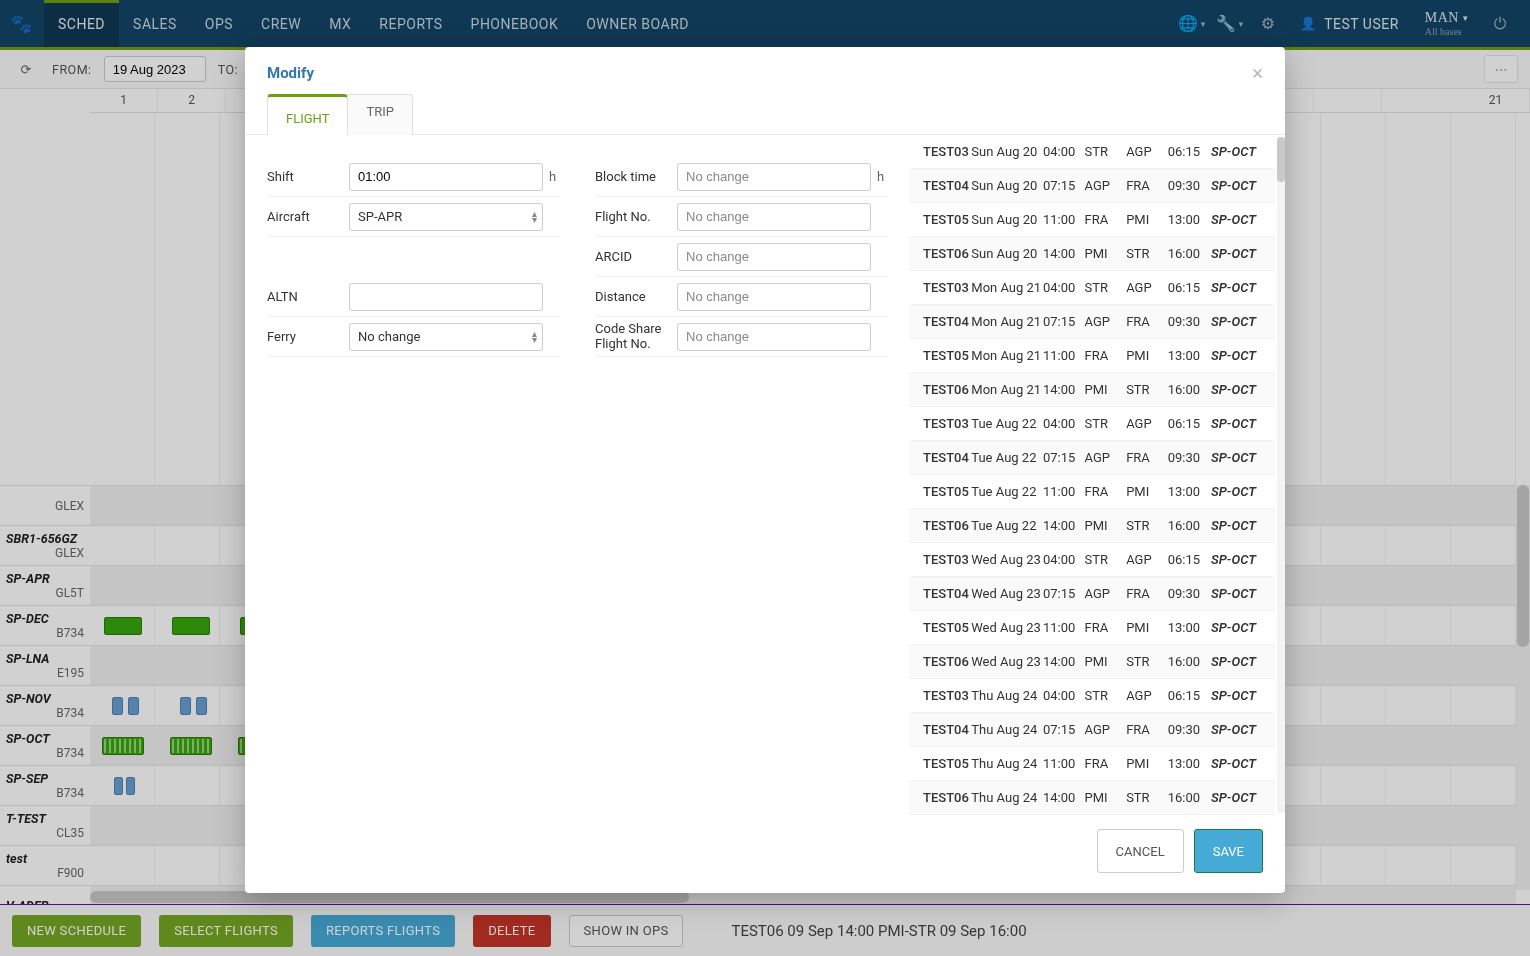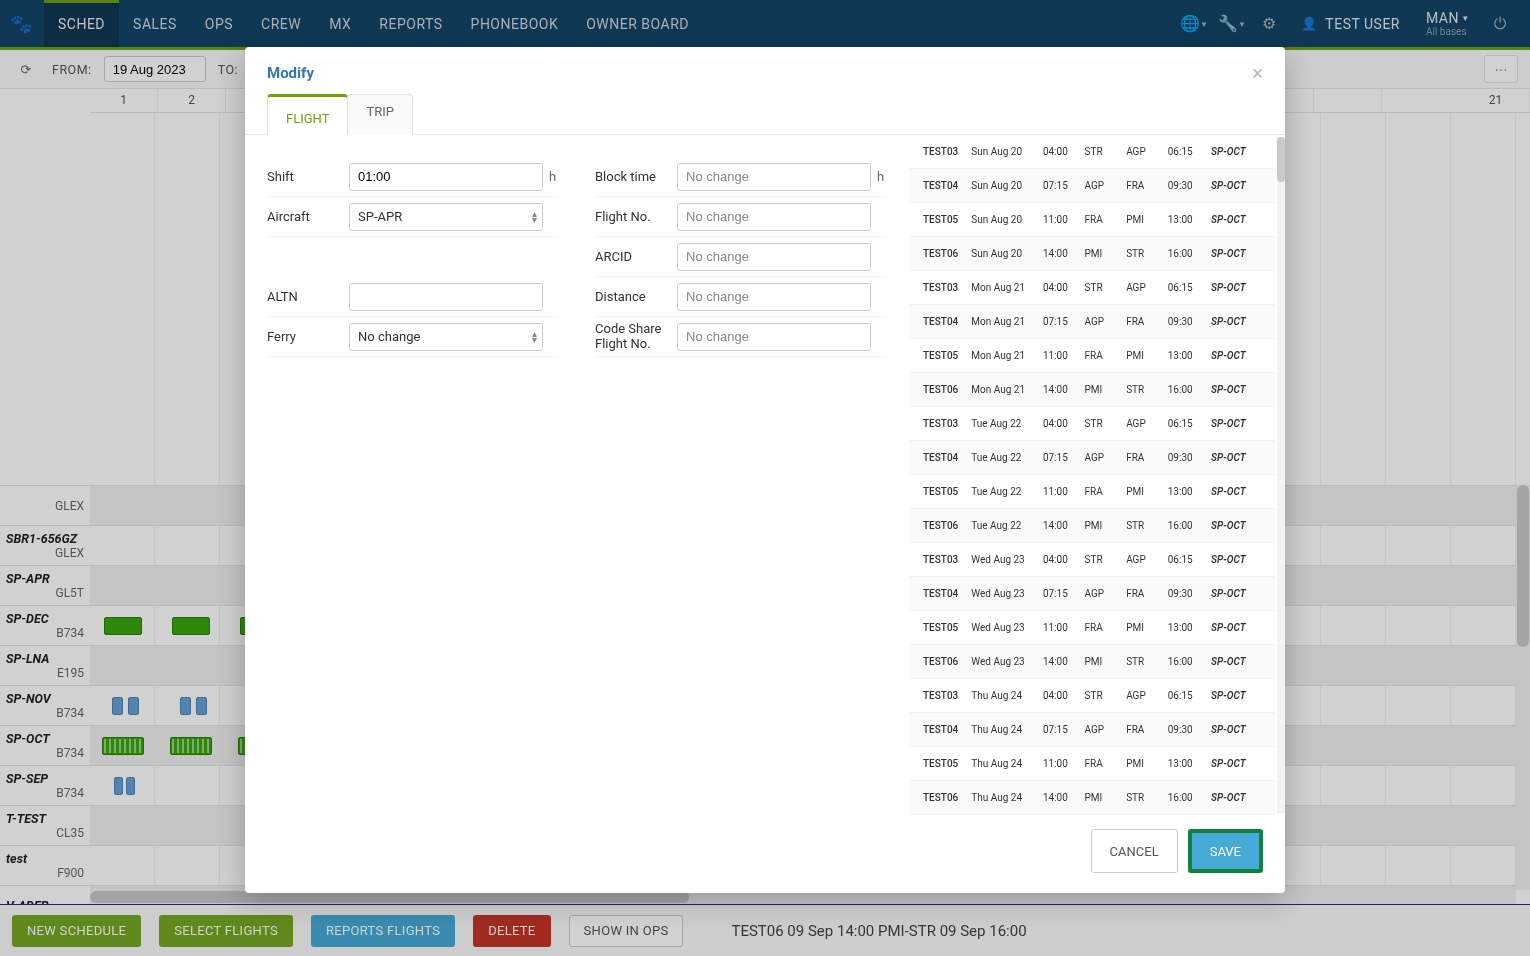--- a/index.html
+++ b/index.html
@@ -11,21 +11,21 @@
   .topnav .navitems { display: flex; align-items: stretch; }
   .topnav .navitem { padding: 0 14px; display: flex; align-items: center; font-size: 14px; letter-spacing: .5px; cursor: pointer; position: relative; }
   .topnav .navitem.active { background: #0f3752; color: #e7eef3; }
   .topnav .navitem.active::after { content: ""; position: absolute; top: 0; left: 0; right: 0; height: 3px; background: #6ea010; }
   .topnav .spacer { flex: 1; }
   .topnav .right { display: flex; align-items: center; gap: 2px; padding-right: 12px; }
   .topnav .iconbtn { width: 36px; height: 47px; display: flex; align-items: center; justify-content: center; color: #9fb3c1; cursor: pointer; font-size: 16px; }
   .topnav .userblk { display: flex; align-items: center; gap: 8px; padding: 0 12px; }
   .topnav .userblk .usericon { color: #9fb3c1; }
   .topnav .userblk .uname { color: #dfe9ef; font-size: 14px; letter-spacing: .5px; }
-  .topnav .man { padding: 0 12px; display: flex; flex-direction: column; align-items: flex-start; justify-content: center; }
+  .topnav .man { padding: 0 12px; display: flex; flex-direction: column; align-items: flex-start; justify-content: center; font-family: Liberation Serif, serif; }
   .topnav .man .manlbl { color: #dfe9ef; font-size: 14px; letter-spacing: .5px; display: flex; align-items: center; gap: 4px; }
   .topnav .man .mansub { font-size: 10px; color: #8aa0ad; }
 
   
   .filterbar { height: 42px; background: #fafafa; border-bottom: 1px solid #e5e5e5; border-top: 3px solid #6ea010; display: flex; align-items: center; padding: 0 12px; gap: 12px; position: relative; }
   .filterbar .refbtn { width: 28px; height: 28px; display: flex; align-items: center; justify-content: center; color: #666; cursor: pointer; }
   .filterbar .lbl { font-size: 12.5px; color: #555; letter-spacing: .5px; }
   .filterbar .dateinp { height: 26px; width: 102px; border: 1px solid #ccc; border-radius: 3px; padding: 0 8px; font-size: 13px; background: #fff; }
   .filterbar .nowbtn { margin-left: 10px; display: flex; align-items: center; gap: 6px; font-size: 13px; color: #555; letter-spacing: .5px; cursor: pointer; }
   .filterbar .more { position: absolute; right: 12px; width: 34px; height: 28px; border: 1px solid #e2e2e2; border-radius: 3px; display: flex; align-items: center; justify-content: center; color: #888; cursor: pointer; background: #fff; }
@@ -86,36 +86,36 @@
   .formrow .flabel.twoline { line-height: 1.15; }
   .formrow .finput { height: 28px; flex: 1; border: 1px solid #ccc; border-radius: 3px; padding: 0 8px; font-size: 13px; background:#fff; }
   .formrow .finput::placeholder { color: #888; }
   .formrow .fselect { height: 28px; flex: 1; border: 1px solid #ccc; border-radius: 3px; padding: 0 20px 0 8px; font-size: 13px; background: #fff; position: relative; display:flex; align-items:center; }
   .formrow .fselect .chev { position: absolute; right: 6px; top: 50%; transform: translateY(-50%); font-size: 10px; color: #888; line-height: .6; letter-spacing: -1px; }
   .formrow .funit { margin-left: 6px; color: #666; width: 10px; }
   .formrow .spacer-input { height:28px; flex:1; }
 
   .listpane { flex: 1; padding: 0 10px 0 0; max-height: 700px; overflow: hidden; position: relative; }
   .flttbl { width: 100%; }
-  .fltrow { display: flex; align-items: center; height: 34px; font-size: 10px; padding: 0 14px; border-bottom: 1px solid #f1f1f1; }
+  .fltrow { display: flex; align-items: center; height: 34px; font-size: 13px; padding: 0 14px; border-bottom: 1px solid #f1f1f1; }
   .fltrow:nth-child(even) { background: #fafafa; }
   .fltrow .c1 { width: 58px; font-weight: 500; }
   .fltrow .c2 { width: 86px; }
   .fltrow .c3 { width: 50px; }
   .fltrow .c4 { width: 50px; }
   .fltrow .c5 { width: 50px; }
   .fltrow .c6 { width: 52px; }
   .fltrow .c7 { width: 60px; font-style: italic; font-weight: 600; }
   .listpane .lvscroll { position: absolute; right: 0; top: 2px; bottom: 2px; width: 8px; background: #f3f3f3; }
   .listpane .lvscroll .th { position: absolute; left: 0; right: 0; top: 0; height: 45px; background: #c9c9c9; border-radius: 4px; }
 
   .mfooter { display: flex; justify-content: flex-end; gap: 10px; padding: 14px 22px 20px; }
   .mfooter .mbtn { height: 44px; padding: 0 18px; border-radius: 3px; font-size: 13px; display: flex; align-items: center; cursor: pointer; }
   .mfooter .mbtn.cancel { background: #fff; border: 1px solid #ccc; color: #555; }
-  .mfooter .mbtn.save { background: #46aad7; border: 4px solid #15803d; color: #fff; }
+  .mfooter .mbtn.save { background: #46aad7; border: 1px solid #15803d; color: #fff; }
 </style>
 </head>
 <body>
 
 <div class="topnav">
   <div class="paw">🐾</div>
   <div class="navitems" id="navitems">
       <div class="navitem active">SCHED</div>
       <div class="navitem">SALES</div>
       <div class="navitem">OPS</div>

